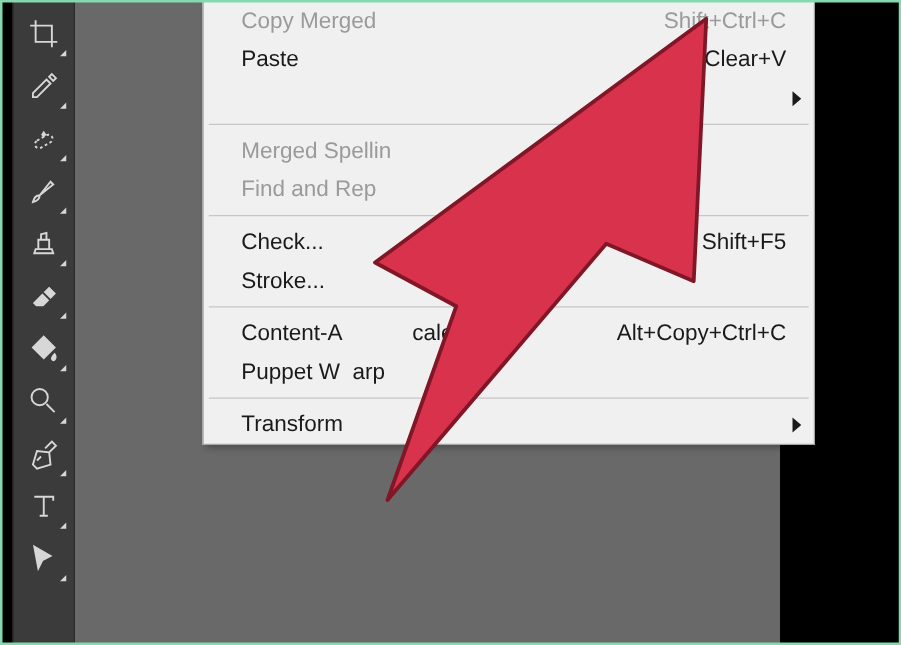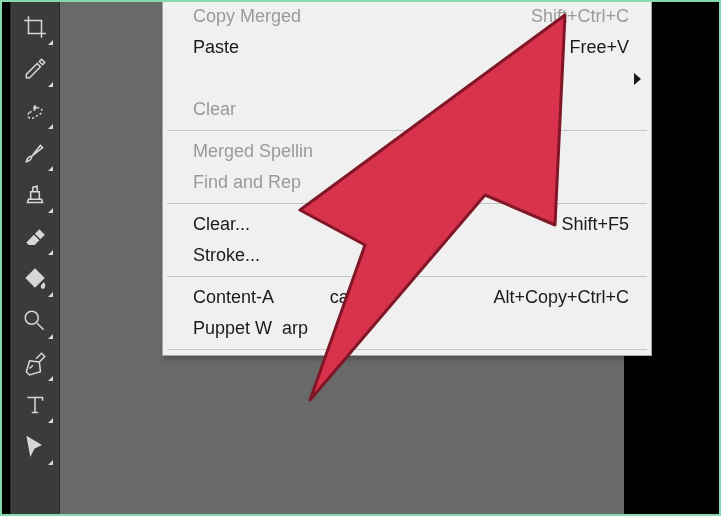--- a/index.html
+++ b/index.html
@@ -137,52 +137,53 @@
   </div>
 </div>
 
 <div class="menu">
   <div class="menu-item disabled">
     <span>Copy Merged</span>
     <span class="shortcut">Shift+Ctrl+C</span>
   </div>
   <div class="menu-item">
     <span>Paste</span>
-    <span class="shortcut">Free+V</span>
+    <span class="shortcut">Clear+V</span>
   </div>
   <div class="menu-item">
     <span class="sub-arrow"></span>
-  </div>
-  <div class="menu-item disabled">
-    <span>Clear</span>
   </div>
   <div class="menu-sep"></div>
   <div class="menu-item disabled">
     <span>Merged Spellin</span>
   </div>
   <div class="menu-item disabled">
     <span>Find and Rep</span>
   </div>
   <div class="menu-sep"></div>
   <div class="menu-item">
-    <span>Clear...</span>
+    <span>Check...</span>
     <span class="shortcut">Shift+F5</span>
   </div>
   <div class="menu-item">
     <span>Stroke...</span>
   </div>
   <div class="menu-sep"></div>
   <div class="menu-item">
     <span><span>Content-A</span><span style="visibility:hidden">ware S</span><span>cale</span></span>
     <span class="shortcut">Alt+Copy+Ctrl+C</span>
   </div>
   <div class="menu-item">
     <span><span>Puppet W</span><span style="visibility:hidden">_</span><span>arp</span></span>
   </div>
   <div class="menu-sep"></div>
+  <div class="menu-item">
+    <span>Transform</span>
+    <span class="sub-arrow"></span>
+  </div>
 </div>
 
 <div class="arrow-overlay">
   <svg viewBox="0 0 310 395">
     <path d="M 295 5
              L 285 215
              L 215 185
              L 40 390
              L 95 235
              L 30 200

